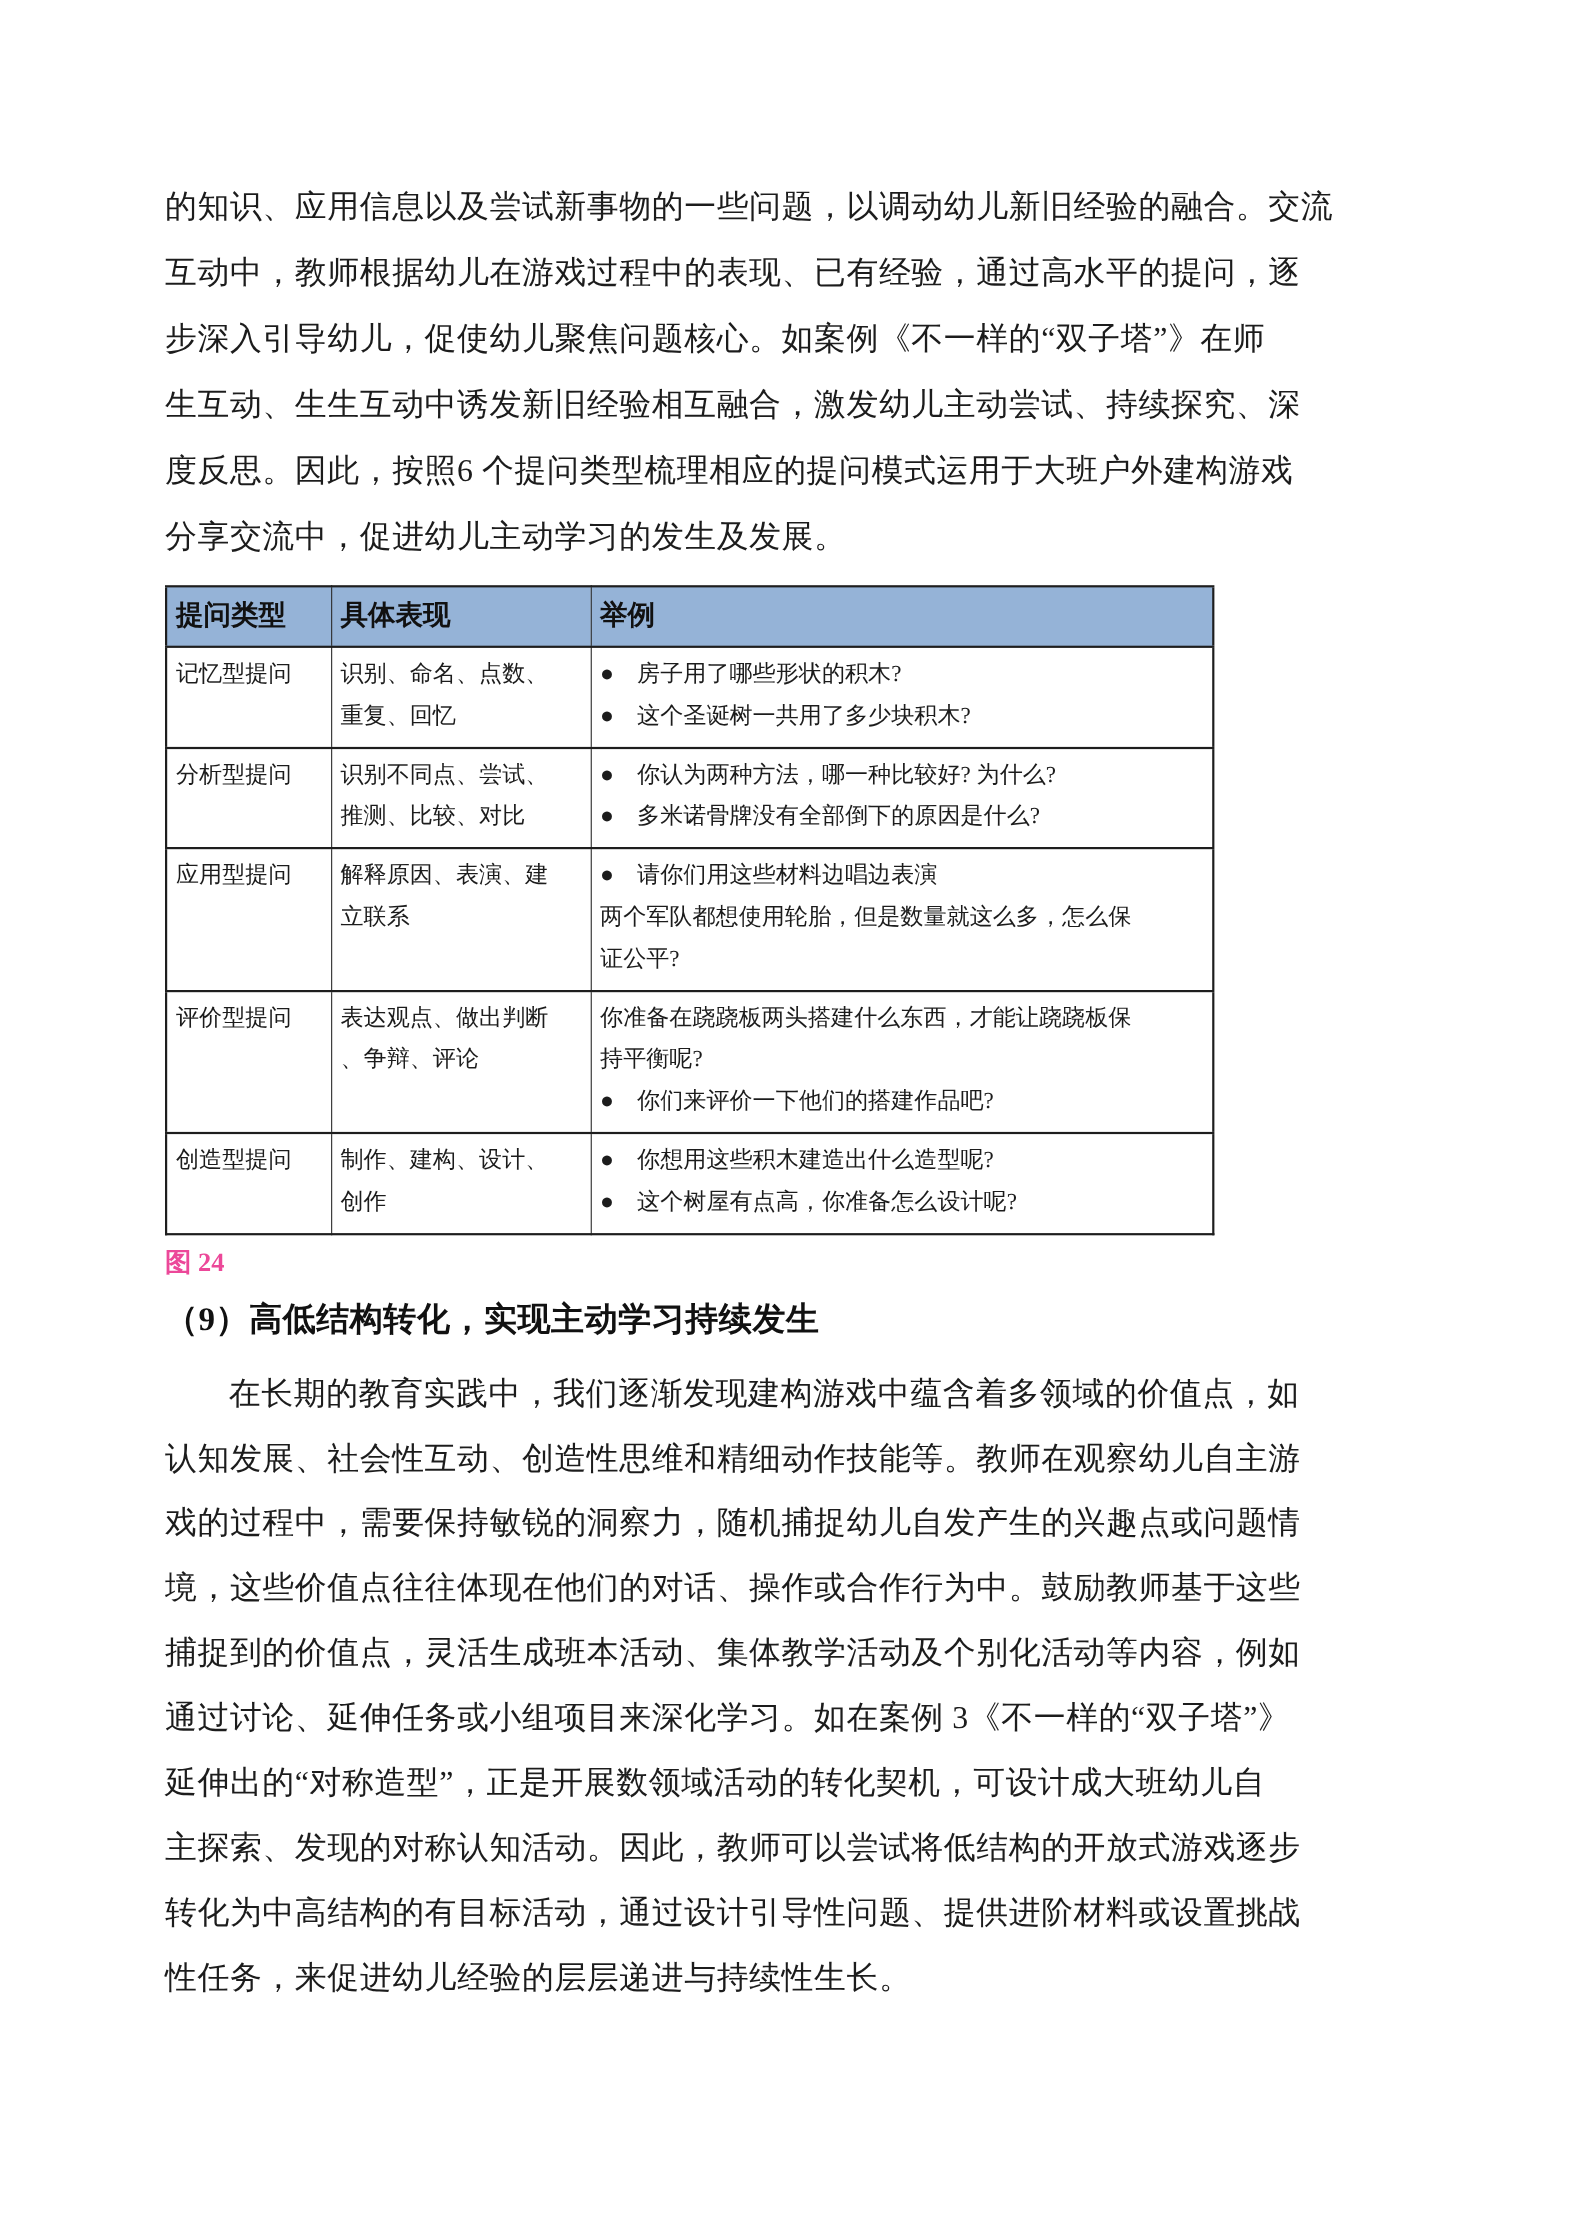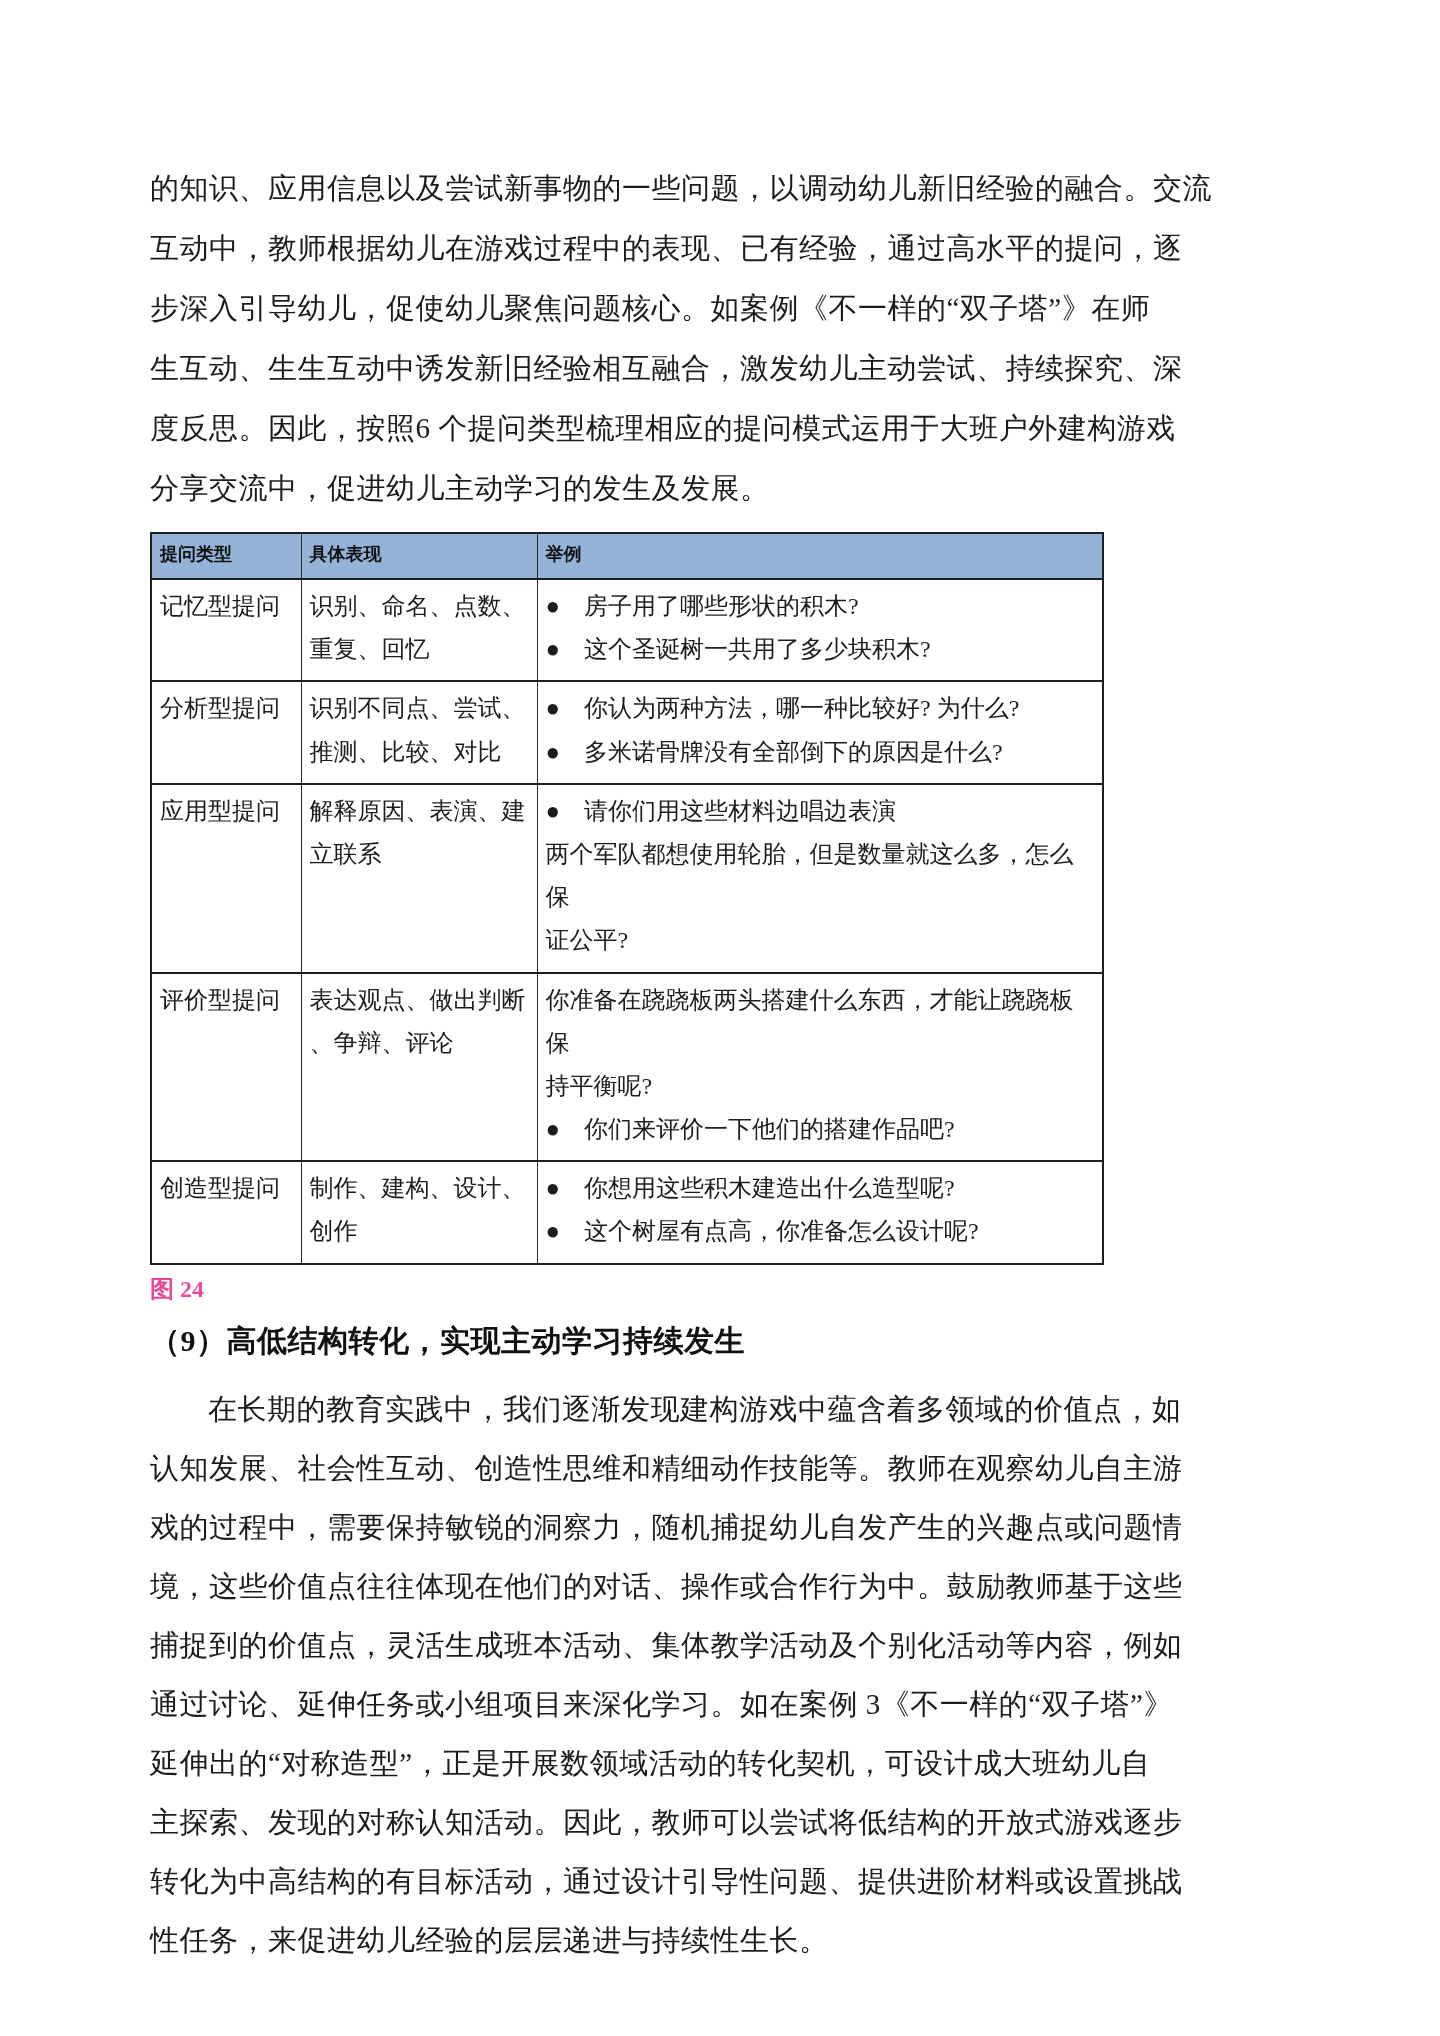--- a/index.html
+++ b/index.html
@@ -32,27 +32,27 @@
   }
   table.qtable, table.qtable th, table.qtable td {
     border: 1px solid #2b2b2b;
   }
   table.qtable { border: 2px solid #1e1e1e; }
   table.qtable tr { border-top: 2px solid #1e1e1e; }
   table.qtable thead tr { border-bottom: 2px solid #1e1e1e; }
   th.hd {
     text-align: left;
     font-weight: bold;
-    font-size: 18px;
+    font-size: 25px;
     padding: 8px 8px 12px 8px;
     color: #111111;
   }
   td.cell {
     vertical-align: top;
-    font-size: 24px;
+    font-size: 21px;
     line-height: 1.8;
     padding: 5px 8px 9px 8px;
     white-space: pre-line;
     color: #1c1c1c;
   }
   col.c1 { width: 150px; }
   col.c2 { width: 236px; }
   col.c3 { width: 566px; }
 
   .figure-caption {

